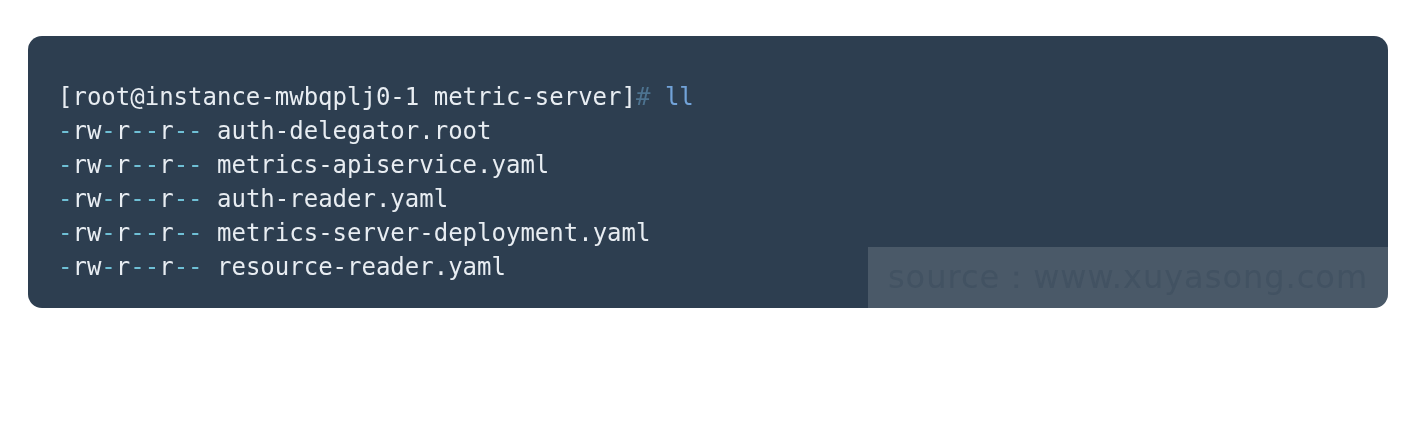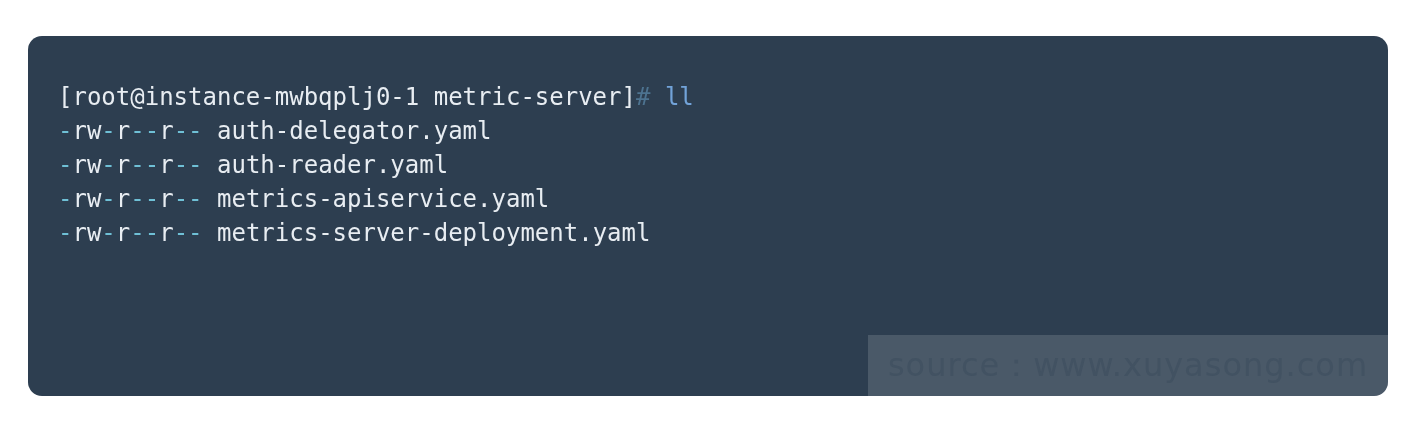--- a/index.html
+++ b/index.html
@@ -12,21 +12,21 @@
   }
   body {
     position: relative;
     font-family: "DejaVu Sans Mono", monospace;
   }
   .terminal {
     position: absolute;
     left: 28px;
     top: 36px;
     width: 1360px;
-    height: 360px;
+    height: 272px;
     box-sizing: border-box;
     padding: 44px 30px;
     background: var(--term-bg, #2d3e50);
     border-radius: 14px;
     overflow: hidden;
   }
   .line {
     font-size: 24px;
     line-height: 34px;
     white-space: pre;
@@ -54,21 +54,22 @@
     color: var(--wm-fg, #425262);
     white-space: nowrap;
   }
 </style>
 </head>
 <body style="background: rgb(255, 255, 255);">
 
 <div class="terminal">
   <div class="line"><span>[root@instance-mwbqplj0-1 metric-server]</span><span class="hash">#</span><span> </span><span class="cmd">ll</span></div>
   <div id="file-list">
-      <div class="line"><span><span class="dash">-</span><span>rw</span><span class="dash">-</span><span>r</span><span class="dash">--</span><span>r</span><span class="dash">--</span></span><span> auth-delegator.yaml</span></div>
+      <div class="line"><span><span class="dash">-</span><span>rw</span><span class="dash">-</span><span>r</span><span class="dash">--</span><span>r</span><span class="dash">--</span></span><span> auth-delegator.root</span></div>
+      <div class="line"><span><span class="dash">-</span><span>rw</span><span class="dash">-</span><span>r</span><span class="dash">--</span><span>r</span><span class="dash">--</span></span><span> metrics-apiservice.yaml</span></div>
       <div class="line"><span><span class="dash">-</span><span>rw</span><span class="dash">-</span><span>r</span><span class="dash">--</span><span>r</span><span class="dash">--</span></span><span> auth-reader.yaml</span></div>
-      <div class="line"><span><span class="dash">-</span><span>rw</span><span class="dash">-</span><span>r</span><span class="dash">--</span><span>r</span><span class="dash">--</span></span><span> metrics-apiservice.yaml</span></div>
       <div class="line"><span><span class="dash">-</span><span>rw</span><span class="dash">-</span><span>r</span><span class="dash">--</span><span>r</span><span class="dash">--</span></span><span> metrics-server-deployment.yaml</span></div>
+      <div class="line"><span><span class="dash">-</span><span>rw</span><span class="dash">-</span><span>r</span><span class="dash">--</span><span>r</span><span class="dash">--</span></span><span> resource-reader.yaml</span></div>
     </div>
   <div class="watermark">
     <span>source：www.xuyasong.com</span>
   </div>
 </div>
 
 </body></html>

